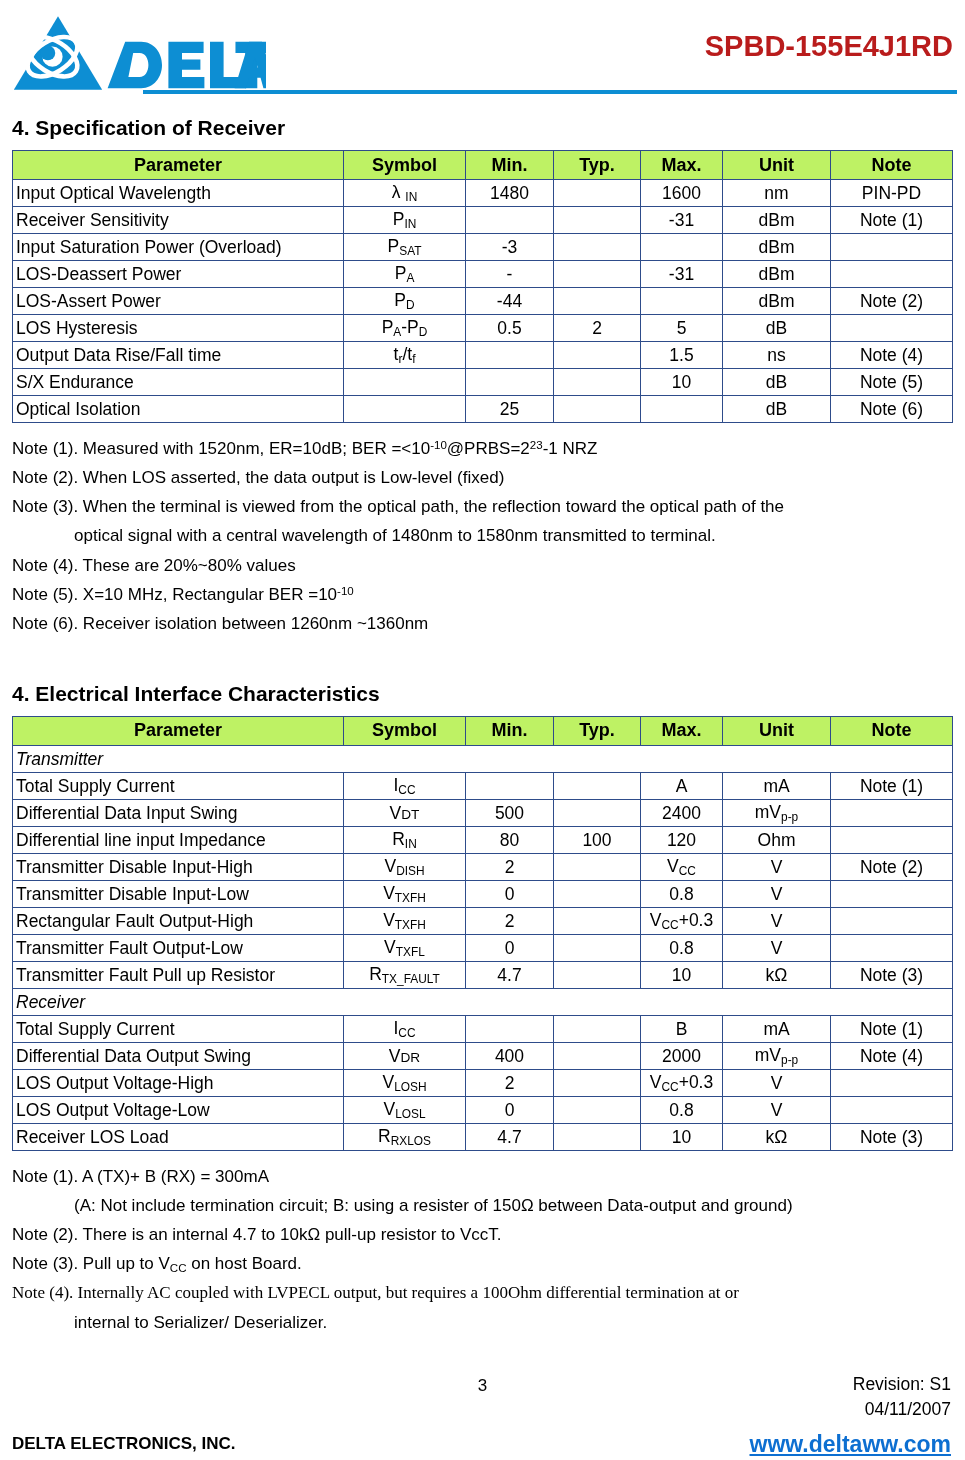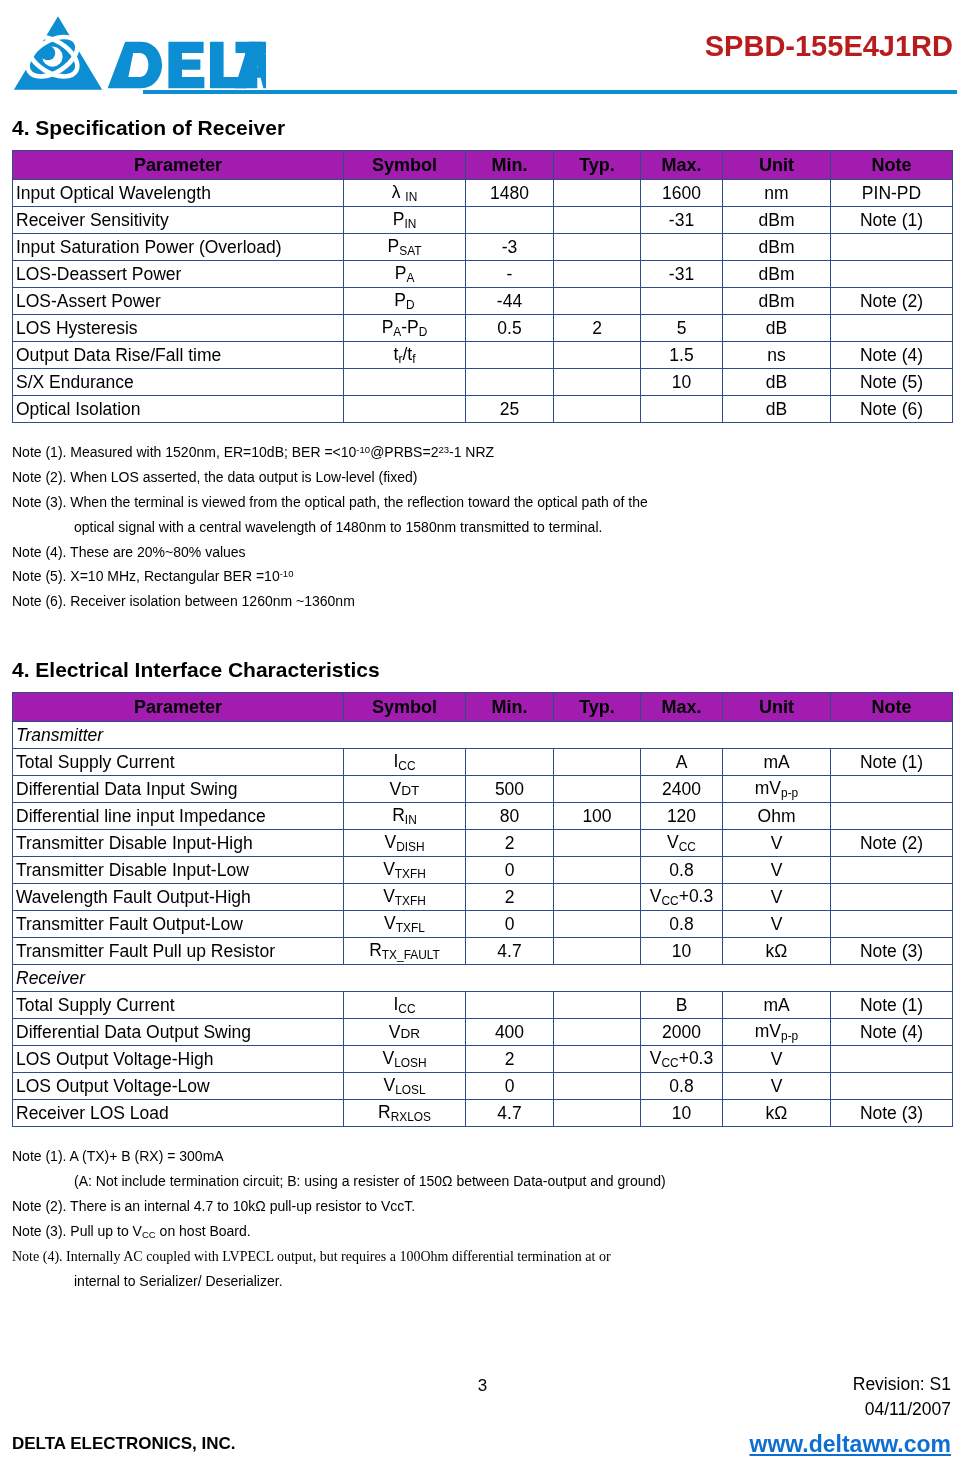--- a/index.html
+++ b/index.html
@@ -84,21 +84,21 @@
     font-size: 17.5px;
   }
   table.spec th, table.spec td {
     border: 1px solid #2e4c8a;
     padding: 0;
     height: 26px;
     line-height: 1.05;
     vertical-align: middle;
   }
   table.spec thead th {
-    background: #a21caf;
+    background: #bef264;
     font-weight: bold;
     text-align: center;
     font-size: 18px;
     height: 28px;
   }
   table.spec tbody td {
     background: #ffffff;
     text-align: center;
     font-weight: normal;
   }
@@ -121,22 +121,22 @@
   col.c-max    { width: 82px;  }
   col.c-unit   { width: 108px; }
   col.c-note   { width: 122px; }
 
   sub { font-size: 0.68em; vertical-align: -0.22em; }
   sup { font-size: 0.68em; vertical-align: 0.42em; }
   .smallcaps-sub { font-size: 0.78em; }
 
   
   .notes {
-    margin: 20px 0 0 12px;
-    font-size: 14px;
+    margin: 14px 0 0 12px;
+    font-size: 17px;
   }
   .note-line {
     margin: 0 0 5px 0;
     line-height: 1.42;
   }
   .note-indent {
     margin-left: 62px;
   }
   .note-just {
     text-align: justify;
@@ -401,21 +401,21 @@
         <tr>
           <td class="param">Transmitter Disable Input-Low</td>
           <td>V<sub>TXFH</sub></td>
           <td>0</td>
           <td></td>
           <td>0.8</td>
           <td>V</td>
           <td></td>
         </tr>
         <tr>
-          <td class="param">Wavelength Fault Output-High</td>
+          <td class="param">Rectangular Fault Output-High</td>
           <td>V<sub>TXFH</sub></td>
           <td>2</td>
           <td></td>
           <td>V<sub>CC</sub>+0.3</td>
           <td>V</td>
           <td></td>
         </tr>
         <tr>
           <td class="param">Transmitter Fault Output-Low</td>
           <td>V<sub>TXFL</sub></td>

